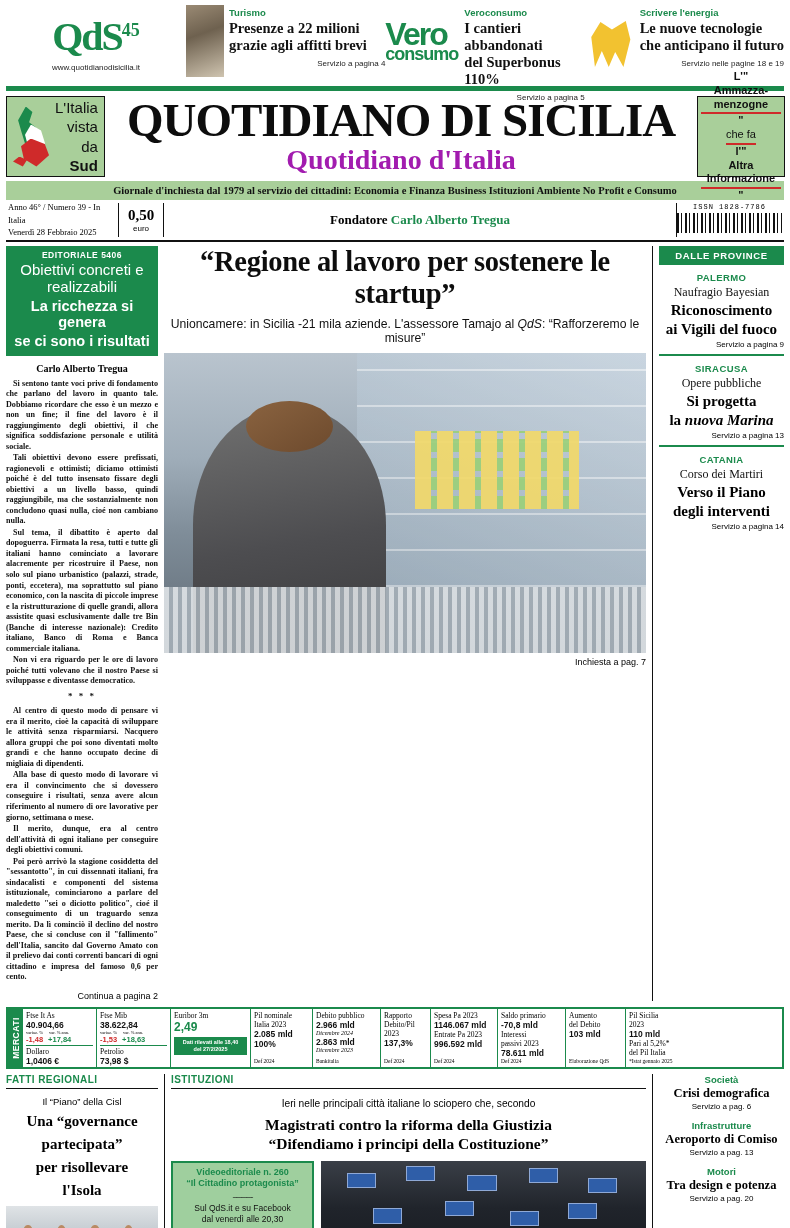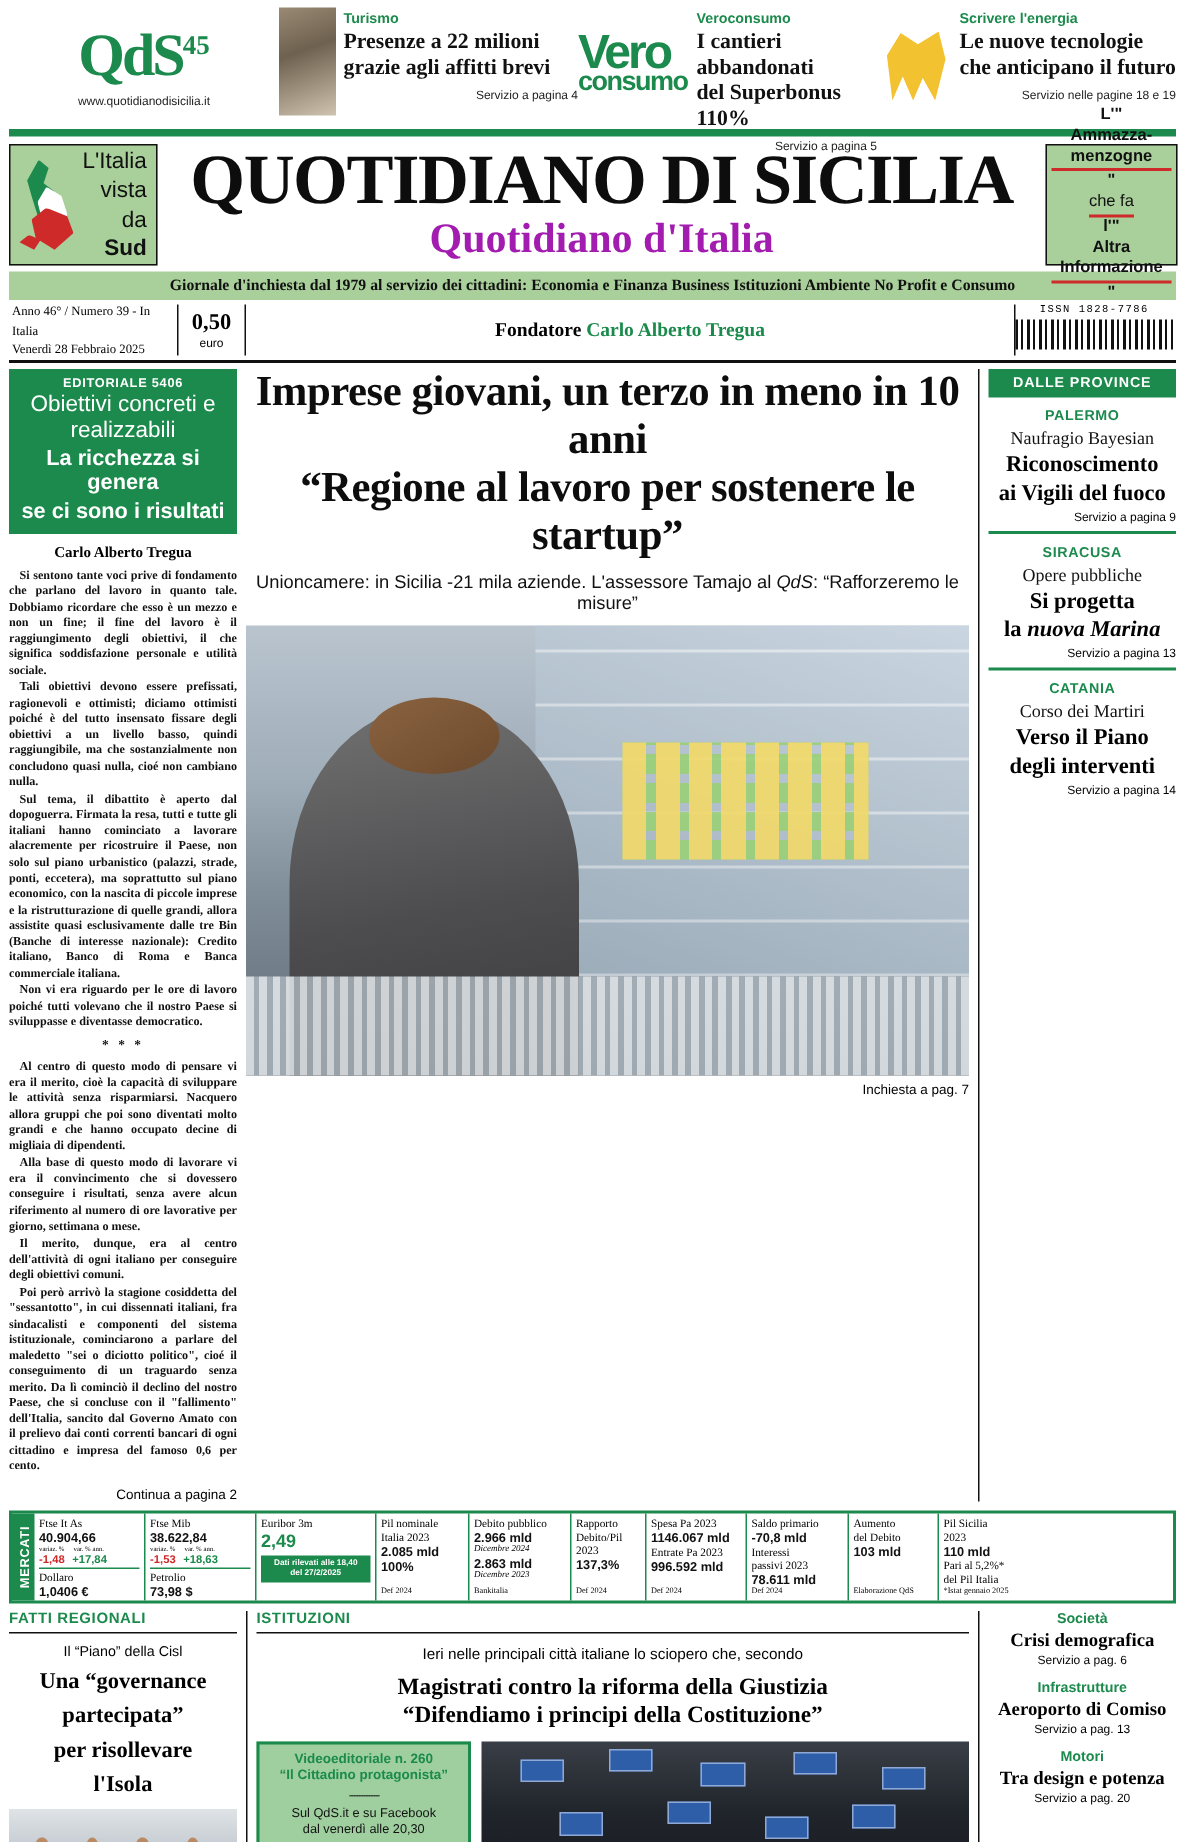--- a/index.html
+++ b/index.html
@@ -300,21 +300,20 @@
         <div class="edit-stars">* * *</div>
         <p>Al centro di questo modo di pensare vi era il merito, cioè la capacità di sviluppare le attività senza risparmiarsi. Nacquero allora gruppi che poi sono diventati molto grandi e che hanno occupato decine di migliaia di dipendenti.</p>
         <p>Alla base di questo modo di lavorare vi era il convincimento che si dovessero conseguire i risultati, senza avere alcun riferimento al numero di ore lavorative per giorno, settimana o mese.</p>
         <p>Il merito, dunque, era al centro dell'attività di ogni italiano per conseguire degli obiettivi comuni.</p>
         <p>Poi però arrivò la stagione cosiddetta del "sessantotto", in cui dissennati italiani, fra sindacalisti e componenti del sistema istituzionale, cominciarono a parlare del maledetto "sei o diciotto politico", cioé il conseguimento di un traguardo senza merito. Da lì cominciò il declino del nostro Paese, che si concluse con il "fallimento" dell'Italia, sancito dal Governo Amato con il prelievo dai conti correnti bancari di ogni cittadino e impresa del famoso 0,6 per cento.</p>
       </div>
       <div class="edit-cont">Continua a pagina 2</div>
     </div>
 
     <div class="col-center">
-      <div class="headline">Imprese giovani, un terzo in meno in 10 anni</div>
       <div class="headline">“Regione al lavoro per sostenere le startup”</div>
       <div class="subhead">
         <span>Unioncamere: in Sicilia -21 mila aziende. L'assessore Tamajo al </span><i>QdS</i><span>: “Rafforzeremo le misure”</span>
       </div>
       <div class="lead-photo">
         <div class="lp-window"></div>
         <div class="lp-notes"></div>
         <div class="lp-person"></div>
         <div class="lp-head"></div>
         <div class="lp-rail"></div>

